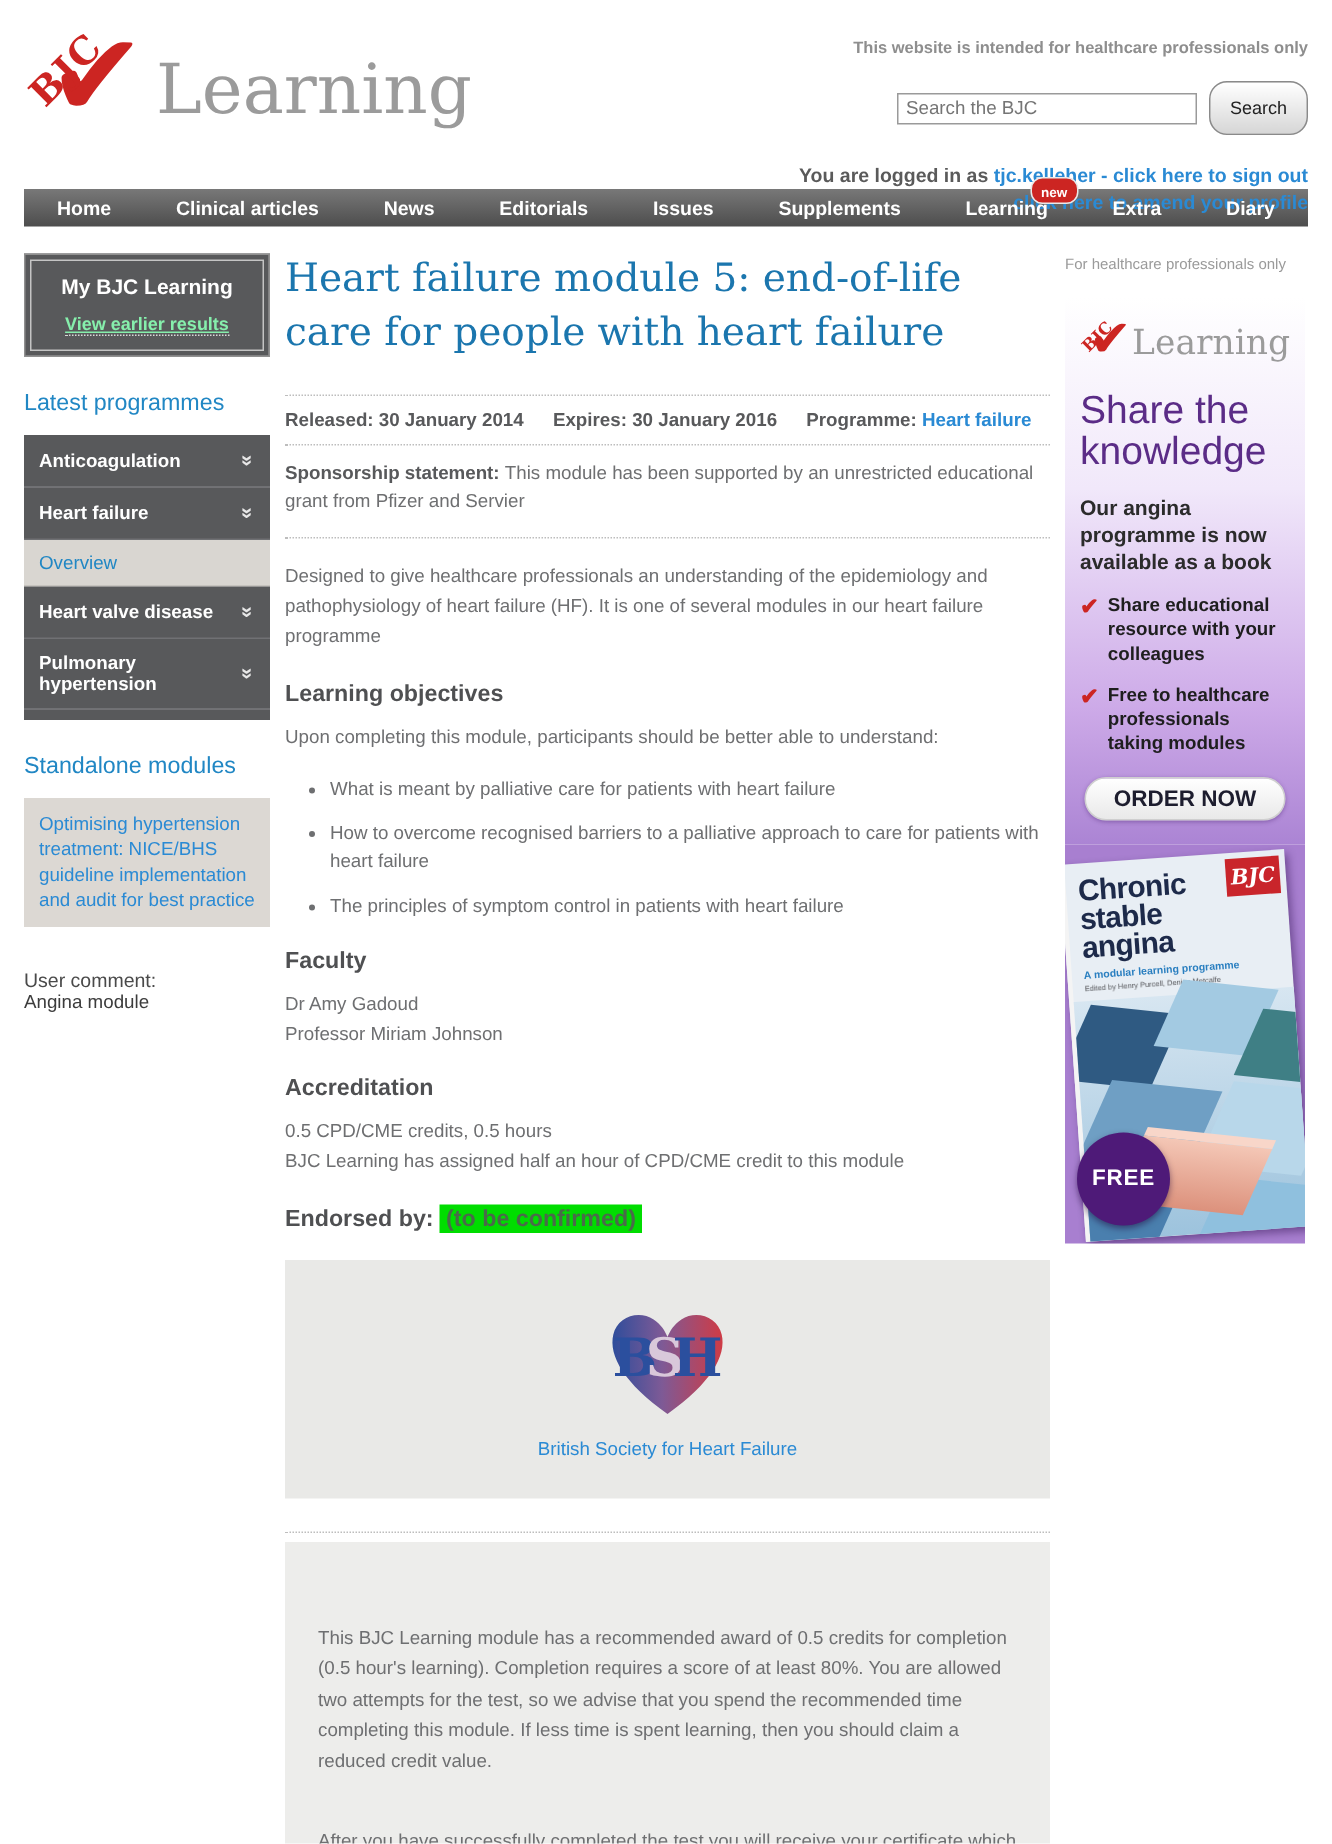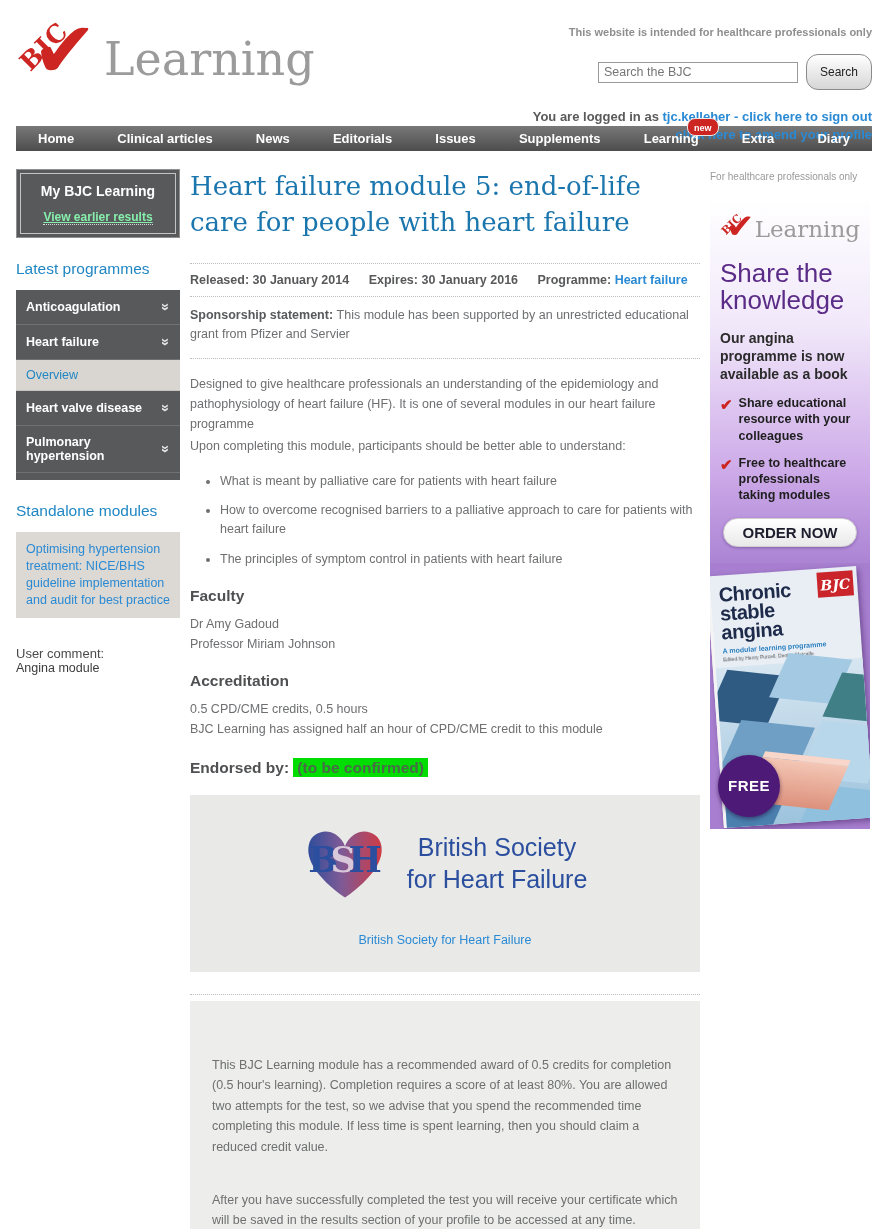--- a/index.html
+++ b/index.html
@@ -59,21 +59,21 @@
   .sec { font-size: 15.5px; color: #4f5052; margin: 18px 0 9px; font-weight: bold; }
   .body-line { font-size: 12.5px; color: #6e6f71; line-height: 1.6; }
   ul.obj { margin: 16px 0 4px 30px; }
   ul.obj li { font-size: 12.5px; color: #6e6f71; line-height: 1.5; margin-bottom: 11px; }
   .endorsed { margin-top: 20px; font-size: 15.5px; font-weight: bold; color: #4f5052; }
   .endorsed .hl { background: #00dd00; color: #4a6a4a; padding: 1px 4px; }
 
   .bsh-box { background: #e9e9e7; margin-top: 18px; padding: 32px 0 24px; text-align: center; }
   .bsh-row { display: flex; align-items: center; justify-content: center; gap: 20px; }
   .bsh-name { color: #2b4f9e; font-size: 25px; line-height: 1.25; text-align: center; font-weight: normal; }
-  .bsh-link { display: inline-block; margin-top: 32px; color: #2a8ad4; font-size: 12.5px; text-decoration: none; cursor: pointer; }
+  .bsh-link { display: inline-block; margin-top: 13px; color: #2a8ad4; font-size: 12.5px; text-decoration: none; cursor: pointer; }
 
   .instr-wrap { margin-top: 22px; }
   .instr-box { background: #ededeb; padding: 22px 22px 24px; margin-top: 6px; }
   .instr-head { display: flex; justify-content: space-between; align-items: baseline; }
   .instr-title { font-size: 15.5px; font-weight: bold; color: #4f5052; }
   .instr-expires { font-size: 12.5px; font-style: italic; color: #6e6f71; }
   .instr-p { font-size: 12.5px; color: #6e6f71; line-height: 1.65; margin-top: 32px; }
 
   
   .rc-notice { font-size: 10px; color: #9a9a9a; margin: 2px 0 16px; }
@@ -192,20 +192,21 @@
         <span class="sp"><span>Expires: </span><span>30 January 2016</span></span>
         <span><span>Programme: </span><a href="#">Heart failure</a></span>
       </div>
 
       <div class="sponsor">
         <b>Sponsorship statement: </b><span>This module has been supported by an unrestricted educational grant from Pfizer and Servier</span>
       </div>
 
       <div class="desc">Designed to give healthcare professionals an understanding of the epidemiology and pathophysiology of heart failure (HF). It is one of several modules in our heart failure programme</div>
 
+      <div class="sec">Learning objectives</div>
       <div class="body-line">Upon completing this module, participants should be better able to understand:</div>
       <ul class="obj">
         <li>What is meant by palliative care for patients with heart failure</li>
         <li>How to overcome recognised barriers to a palliative approach to care for patients with heart failure</li>
         <li>The principles of symptom control in patients with heart failure</li>
       </ul>
 
       <div class="sec">Faculty</div>
       <div class="body-line">Dr Amy Gadoud</div>
       <div class="body-line">Professor Miriam Johnson</div>
@@ -226,24 +227,20 @@
                 <stop offset="0" stop-color="#2f4d9b"></stop>
                 <stop offset="0.45" stop-color="#7e5a96"></stop>
                 <stop offset="1" stop-color="#cf3b45"></stop>
               </linearGradient>
             </defs>
             <path d="M50 84 C 16 60, 3 38, 7 21 C 10 7, 27 1, 39 9 C 45 13, 48 18, 50 23 C 52 18, 55 13, 61 9 C 73 1, 90 7, 93 21 C 97 38, 84 60, 50 84 Z" fill="url(#hg)"></path>
             <text x="50" y="54" text-anchor="middle" font-family="DejaVu Serif, serif" font-size="42" font-weight="bold">
               <tspan fill="#2b4f9e">B</tspan><tspan dx="-9" fill="#d9c8da">S</tspan><tspan dx="-9" fill="#2b4f9e">H</tspan>
             </text>
           </svg>
-          <div class="bsh-name">
-            <div>British Society</div>
-            <div>for Heart Failure</div>
-          </div>
         </div>
         <a class="bsh-link" href="#">British Society for Heart Failure</a>
       </div>
 
       <div class="instr-wrap">
         <div class="dotted"></div>
         <div class="instr-box">
           <div class="instr-p">This BJC Learning module has a recommended award of 0.5 credits for completion (0.5 hour's learning). Completion requires a score of at least 80%. You are allowed two attempts for the test, so we advise that you spend the recommended time completing this module. If less time is spent learning, then you should claim a reduced credit value.</div>
           <div class="instr-p">After you have successfully completed the test you will receive your certificate which will be saved in the results section of your profile to be accessed at any time.</div>
 

